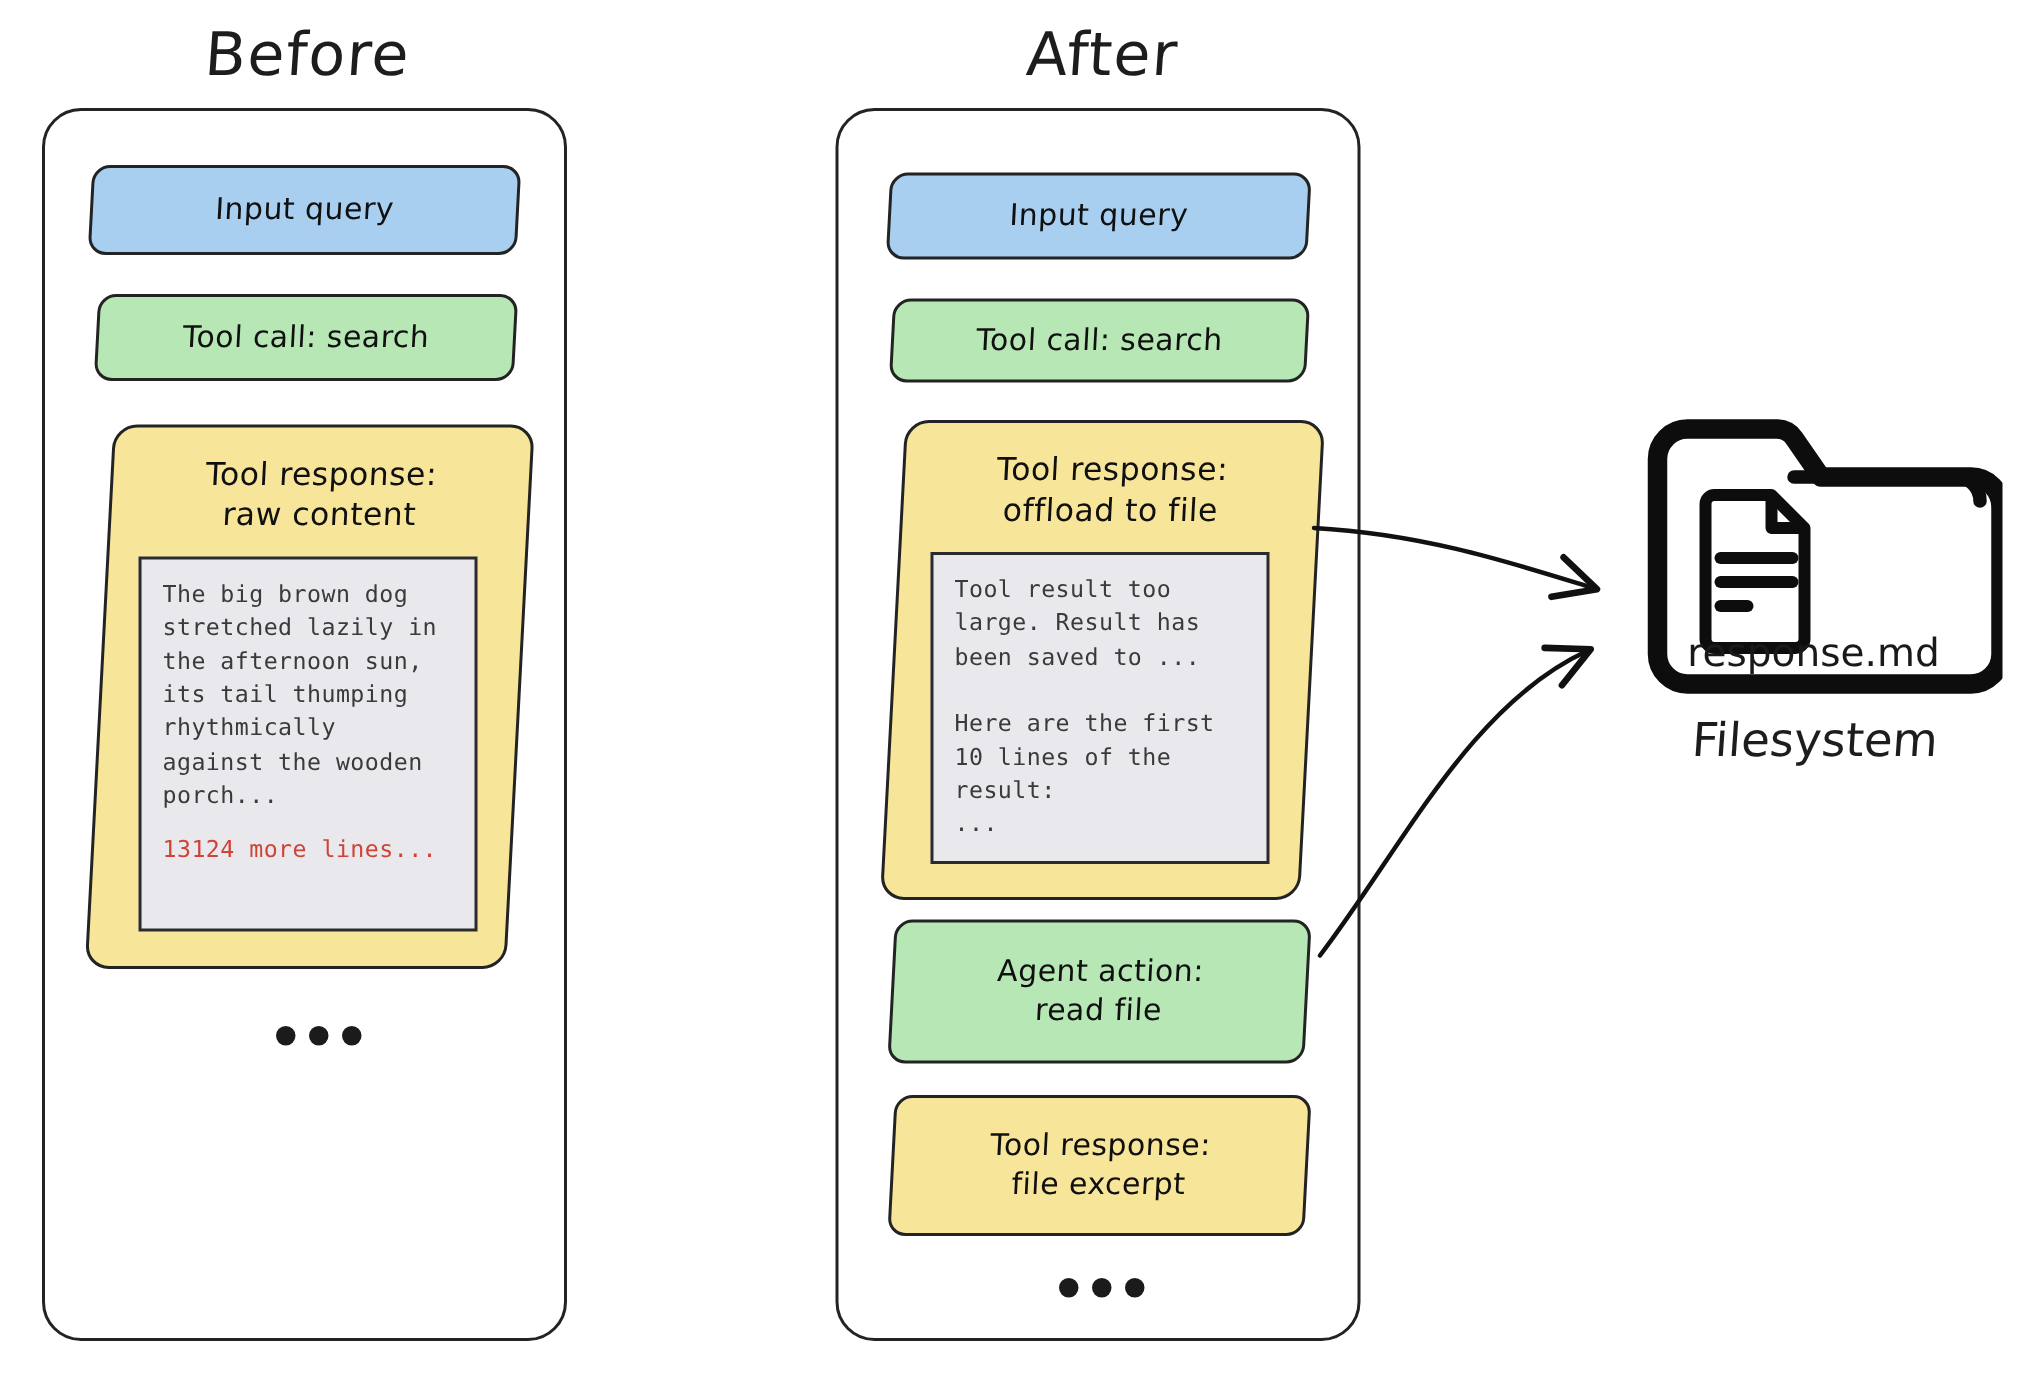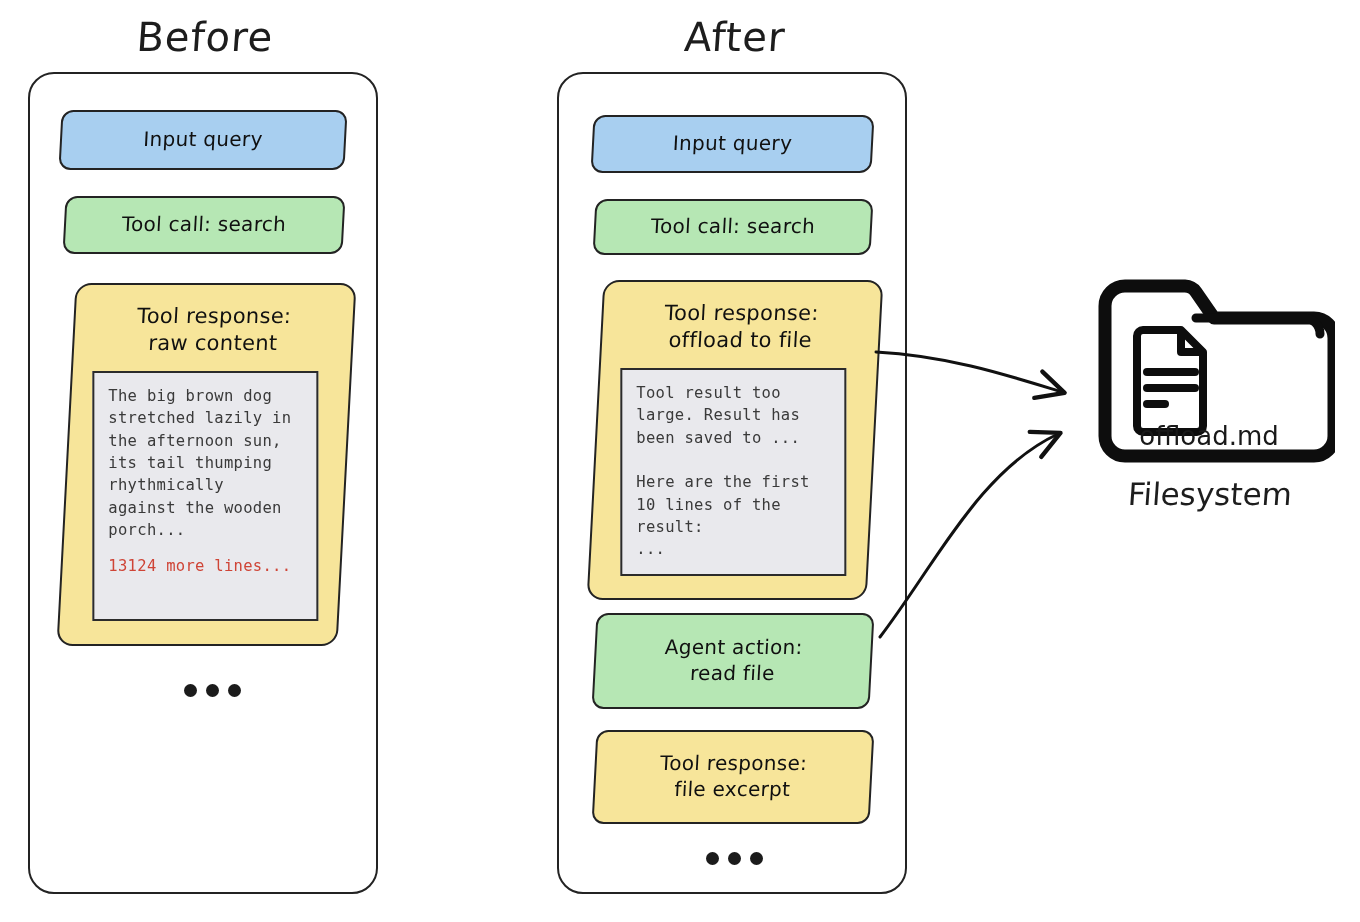--- a/index.html
+++ b/index.html
@@ -229,21 +229,21 @@
     <path d="M111 40 h108 a16 16 0 0 1 16 16" fill="none" stroke="#0d0d0d" stroke-width="9" stroke-linecap="round"></path>
 
     <g>
       <path d="M58 52 h38 l22 22 v74 a6 6 0 0 1 -6 6 h-54 a6 6 0 0 1 -6 -6 v-90 a6 6 0 0 1 6 -6 z" fill="#ffffff" stroke="#0d0d0d" stroke-width="8" stroke-linejoin="round"></path>
       <path d="M96 52 v22 h22" fill="none" stroke="#0d0d0d" stroke-width="8" stroke-linejoin="round"></path>
       <line x1="62" y1="94" x2="110" y2="94" stroke="#0d0d0d" stroke-width="8" stroke-linecap="round"></line>
       <line x1="62" y1="110" x2="110" y2="110" stroke="#0d0d0d" stroke-width="8" stroke-linecap="round"></line>
       <line x1="62" y1="126" x2="80" y2="126" stroke="#0d0d0d" stroke-width="8" stroke-linecap="round"></line>
     </g>
   </svg>
-  <div id="fs-filename">offload.md</div>
+  <div id="fs-filename">response.md</div>
   <div id="fs-caption">Filesystem</div>
 </div>
 
 <svg id="arrows">
   <defs>
     <marker id="ah" viewBox="0 0 12 12" refX="10" refY="6" markerWidth="11" markerHeight="11" orient="auto-start-reverse">
       <path d="M1 1 L11 6 L1 11" fill="none" stroke="#111111" stroke-width="1.6" stroke-linecap="round" stroke-linejoin="round"></path>
     </marker>
   </defs>
   <path d="M876 352 C 950 356, 1010 376, 1062 392" fill="none" stroke="#111111" stroke-width="3" stroke-linecap="round" marker-end="url(#ah)"></path>

